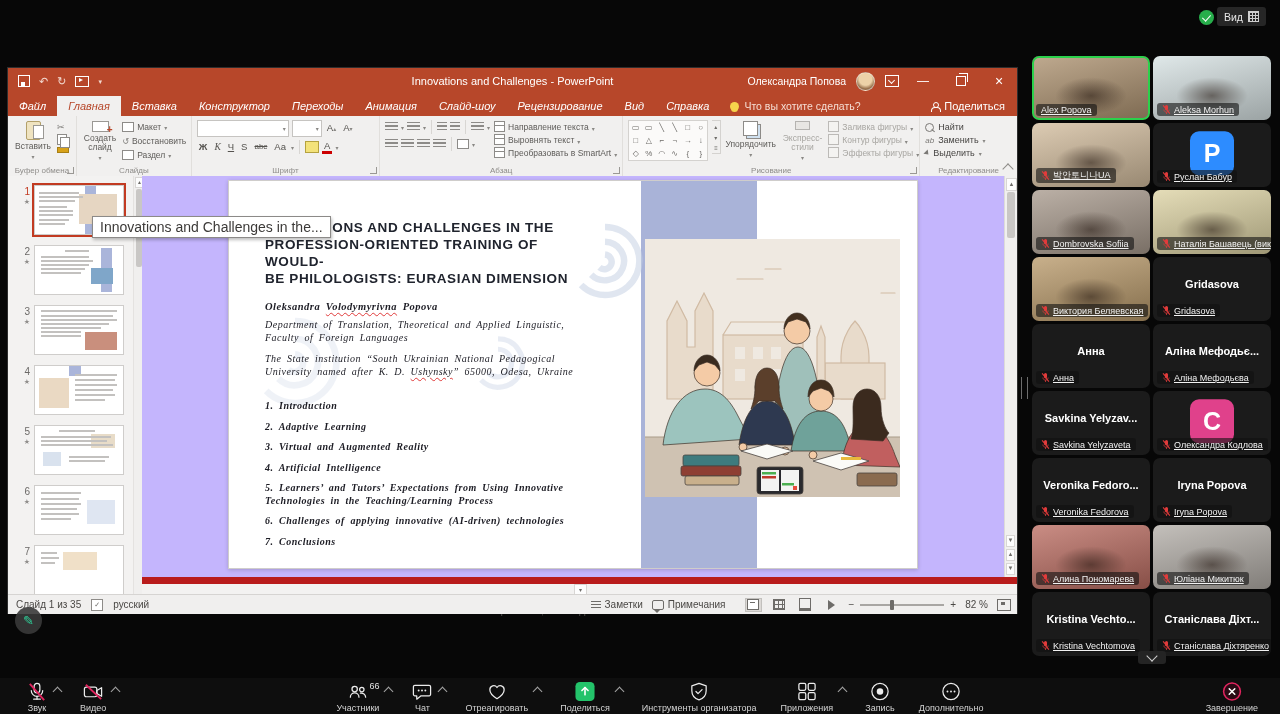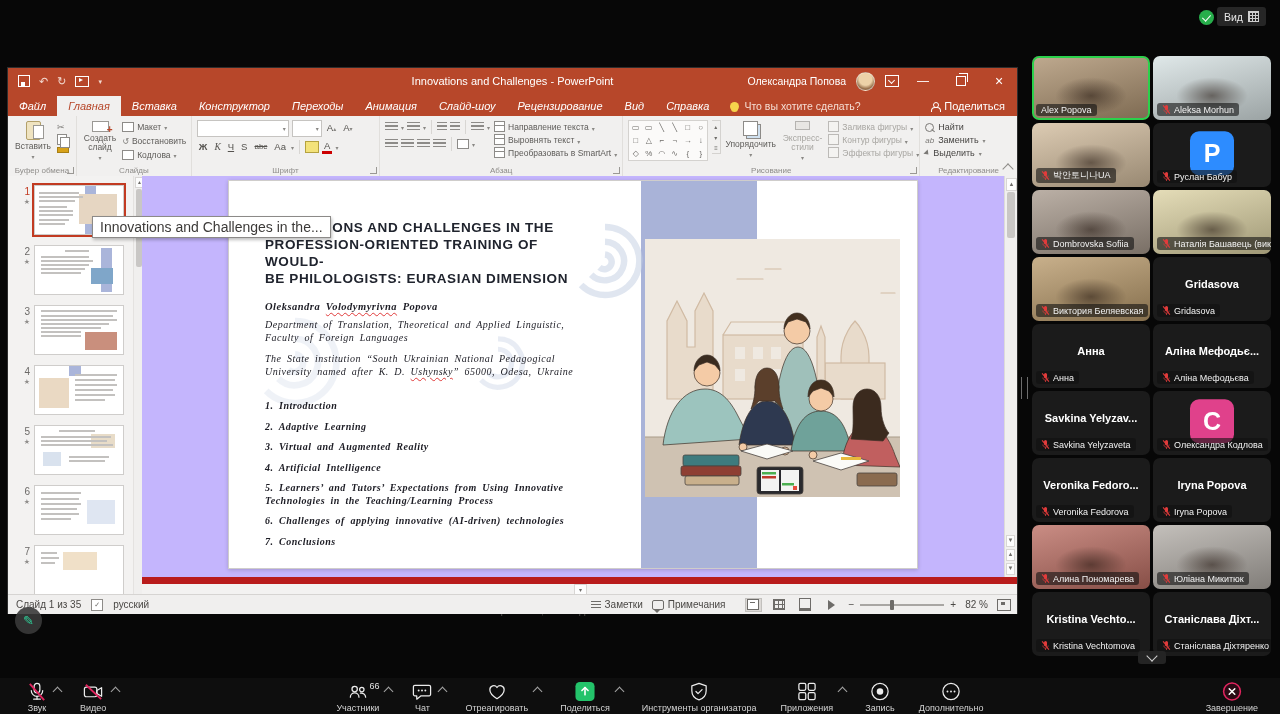--- a/index.html
+++ b/index.html
@@ -142,21 +142,21 @@
   .zfit::after{content:"";position:absolute;left:3px;top:2px;width:4px;height:3px;background:#6e6c69;}
   
   #pencil{position:absolute;left:15px;top:607px;width:27px;height:27px;border-radius:50%;background:rgba(58,58,58,.9);display:flex;align-items:center;justify-content:center;color:#2fd39b;font-size:13px;}
   
   #pgrid{position:absolute;left:1032px;top:56px;width:239px;display:grid;grid-template-columns:118px 118px;grid-auto-rows:64px;gap:3px;}
   .tile{position:relative;background:#1b1b1b;border-radius:7px;overflow:hidden;}
   .tile.active{box-shadow:inset 0 0 0 2px #2bd14b;}
   .sil{position:absolute;inset:0;background:radial-gradient(ellipse 42% 40% at 50% 62%,rgba(35,22,15,.55),rgba(35,22,15,0) 72%);}
   .ctrname{position:absolute;inset:0 6px 10px;display:flex;align-items:center;justify-content:center;color:#fff;font-weight:bold;font-size:11px;text-align:center;white-space:nowrap;overflow:hidden;}
   .avbox{position:absolute;left:50%;top:50%;transform:translate(-50%,-54%);width:44px;height:44px;border-radius:9px;display:flex;align-items:center;justify-content:center;color:#fff;font-size:25px;font-weight:bold;}
-  .chip{position:absolute;left:4px;bottom:4px;display:flex;align-items:center;gap:3px;background:rgba(16,16,16,.6);border-radius:3px;padding:1px 5px;font-size:9px;color:#f2f2f2;max-width:105px;white-space:nowrap;overflow:hidden;}
+  .chip{position:absolute;left:4px;bottom:4px;display:flex;align-items:center;gap:3px;background:rgba(16,16,16,.6);border-radius:3px;padding:1px 5px;font-size:9px;color:#f2f2f2;max-width:105px;white-space:nowrap;overflow:hidden;text-decoration:underline;}
   #gchev{position:absolute;left:1138px;top:651px;width:28px;height:13px;background:#242424;border-radius:3px;display:flex;align-items:center;justify-content:center;}
   #gchev i{width:7px;height:7px;border-left:1.6px solid #cfcfcf;border-bottom:1.6px solid #cfcfcf;transform:rotate(-45deg);margin-top:-3px;}
   #splitter{position:absolute;left:1021px;top:377px;height:22px;width:5px;border-left:1.5px solid #6d6d6d;border-right:1.5px solid #6d6d6d;}
   
   #ztb{position:absolute;left:0;bottom:0;width:1280px;height:36px;background:#0e0e0e;display:flex;align-items:stretch;}
   .tbgrp{display:flex;align-items:stretch;}
   #ztb .sp{flex:1;}
   .tbi{position:relative;display:flex;flex-direction:column;align-items:center;justify-content:center;padding:2px 12px 1px;color:#d4d4d4;font-size:9px;gap:1px;white-space:nowrap;}
   .tbi.hasch{padding-right:20px;}
   .tbi .ch{position:absolute;right:7px;top:10px;width:6px;height:6px;border-left:1.4px solid #a5a5a5;border-top:1.4px solid #a5a5a5;transform:rotate(45deg);}
@@ -248,21 +248,21 @@
               <span class="ico-sq"></span>
               <span>Макет</span>
               <i class="car">▾</i>
             </span>
           <span class="smallrow">
               <span style="font-size:8px;color:#7b7976">↺</span>
               <span>Восстановить</span>
             </span>
           <span class="smallrow">
               <span class="ico-sq"></span>
-              <span>Кодлова</span>
+              <span>Раздел</span>
               <i class="car">▾</i>
             </span>
         </div>
         <div class="rglabel">Слайды</div>
       </div>
 
       <div class="rgroup" style="width:196px">
         <div class="fg-rows">
           <div class="frow">
             <span class="fbox fname">

